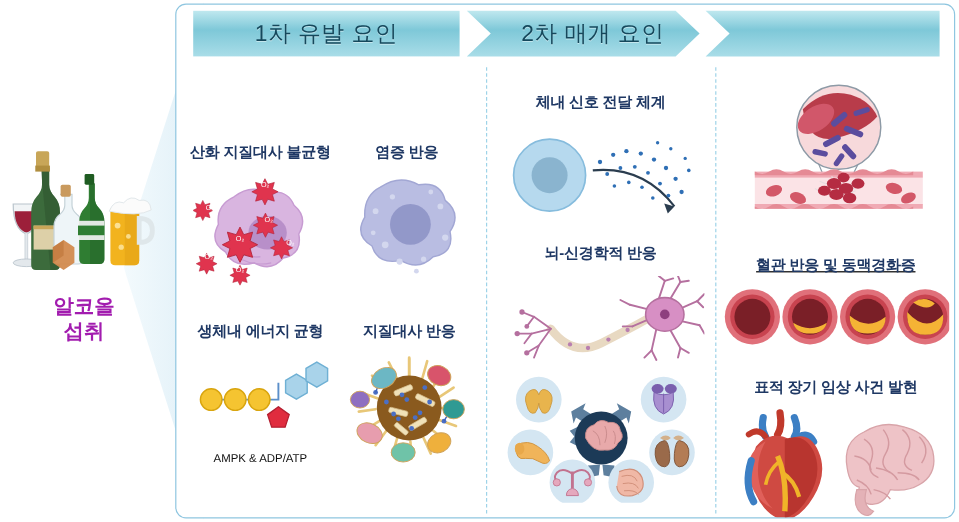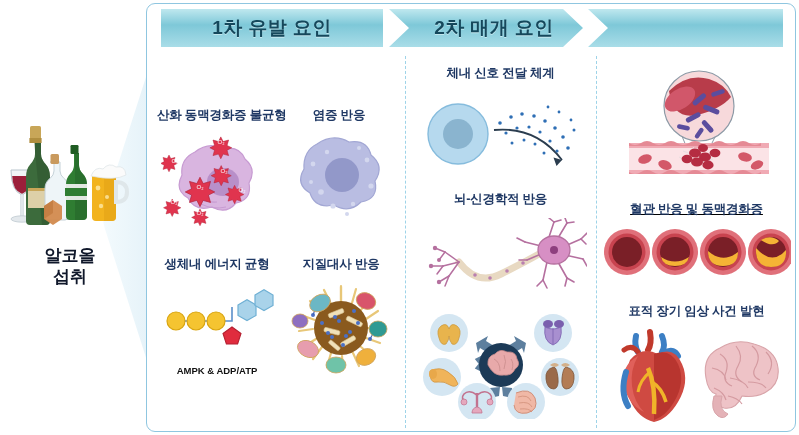--- a/index.html
+++ b/index.html
@@ -3,52 +3,52 @@
 <meta charset="utf-8">
 <style>
   html,body{margin:0;padding:0;background:#ffffff;}
   body{width:799px;height:435px;position:relative;overflow:hidden;
        font-family:"Liberation Sans","DejaVu Sans",sans-serif;}
 
   
   #source-block{position:absolute;left:0;top:118px;width:140px;height:185px;}
   #drinks-illustration{position:absolute;left:6px;top:0;width:128px;height:125px;}
   #source-label{position:absolute;left:0;top:128px;width:140px;text-align:center;
-       font-size:17px;font-weight:700;color:#0f172a;line-height:1.22;}
+       font-size:17px;font-weight:700;color:#a21caf;line-height:1.22;}
   #source-label span{display:block;}
 
   
   #funnel{position:absolute;left:95px;top:0;width:75px;height:435px;}
 
   
   #main-panel{position:absolute;left:146px;top:3px;width:650px;height:429px;
        border:1.4px solid #8fc6e0;border-radius:9px;background:#ffffff;
        box-sizing:border-box;overflow:hidden;}
 
   
   #banner-row{position:absolute;left:0;top:0;width:650px;height:47px;}
   .banner-text{position:absolute;top:0;height:47px;display:flex;align-items:center;
-       justify-content:center;font-size:19px;font-weight:700;color:#15485c;
+       justify-content:center;font-size:19px;font-weight:400;color:#15485c;
        letter-spacing:.4px;white-space:nowrap;z-index:3;text-shadow:0 1px 0 rgba(255,255,255,.45);}
 
   
   .divider{position:absolute;top:52px;width:0;height:372px;
        border-left:1.5px dashed #9ed3e8;}
   #divider-1{left:258px;}
   #divider-2{left:449px;}
 
   
   .col{position:absolute;top:47px;height:382px;box-sizing:border-box;}
   #col-1{left:0;width:258px;}
   #col-2{left:258px;width:191px;}
   #col-3{left:449px;width:201px;}
 
   .cell-title{text-align:center;font-size:12.5px;font-weight:700;color:#1f3864;
-       letter-spacing:-.2px;white-space:nowrap;}
-  .cap{text-align:center;font-size:9.5px;font-weight:700;color:#111;margin-top:2px;}
+       letter-spacing:-.2px;white-space:nowrap;margin-top:12px;}
+  .cap{text-align:center;font-size:9.5px;font-weight:400;color:#111;margin-top:2px;}
 
   .fig{display:block;margin:0 auto;}
 
   
   .quad{position:absolute;box-sizing:border-box;}
 </style>
 </head>
 <body>
 
 <svg id="funnel" viewBox="0 0 75 435" width="75" height="435">
@@ -134,21 +134,21 @@
     <div class="banner-text" style="left:14px;width:222px;">1차 유발 요인</div>
     <div class="banner-text" style="left:258px;width:178px;">2차 매개 요인</div>
   </div>
 
   <div class="divider" id="divider-1"></div>
   <div class="divider" id="divider-2"></div>
 
   <div class="col" id="col-1">
 
     <div class="quad" style="left:10px;top:56px;width:120px;">
-      <div class="cell-title">산화 동맥경화증 불균형</div>
+      <div class="cell-title">산화 지질대사 불균형</div>
       <svg class="fig" width="112" height="96" viewBox="0 0 112 96" style="margin-top:6px;">
         <path d="M34 22 q14-11 28-3 q16-4 22 10 q12 10 4 24 q3 17-13 20 q-10 12-24 4 q-17 5-24-9 q-14-8-6-23 q-2-16 13-23 Z" fill="#d9b5e0" stroke="#c79bd2" stroke-width="1.2"></path>
         <ellipse cx="62" cy="52" rx="16" ry="14" fill="#b188c4" opacity=".85"></ellipse>
         <path d="M34 66 q10 7 22 6" fill="none" stroke="#c79bd2" stroke-width="1.2"></path>
         <path d="M40 74 q12 6 25 3" fill="none" stroke="#c79bd2" stroke-width="1"></path>
         <g fill="#e0344e" stroke="#b3233a" stroke-width=".7">
           <path d="M60 5 l3 6 l7-2 l-2 7 l6 3 l-6 3 l2 7 l-7-2 l-3 6 l-3-6 l-7 2 l2-7 l-6-3 l6-3 l-2-7 l7 2 Z" transform="translate(13,3) scale(.78)"></path>
           <path d="M60 5 l3 6 l7-2 l-2 7 l6 3 l-6 3 l2 7 l-7-2 l-3 6 l-3-6 l-7 2 l2-7 l-6-3 l6-3 l-2-7 l7 2 Z" transform="translate(-28,22) scale(.6)"></path>
           <path d="M60 5 l3 6 l7-2 l-2 7 l6 3 l-6 3 l2 7 l-7-2 l-3 6 l-3-6 l-7 2 l2-7 l-6-3 l6-3 l-2-7 l7 2 Z" transform="translate(-24,42) scale(1.05)"></path>
           <path d="M60 5 l3 6 l7-2 l-2 7 l6 3 l-6 3 l2 7 l-7-2 l-3 6 l-3-6 l-7 2 l2-7 l-6-3 l6-3 l-2-7 l7 2 Z" transform="translate(17,32) scale(.72)"></path>

